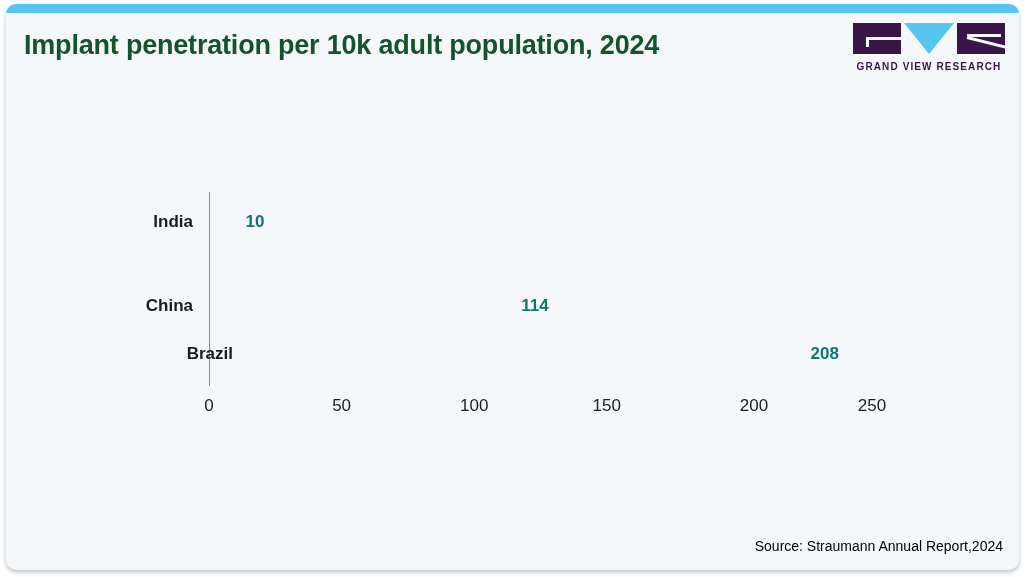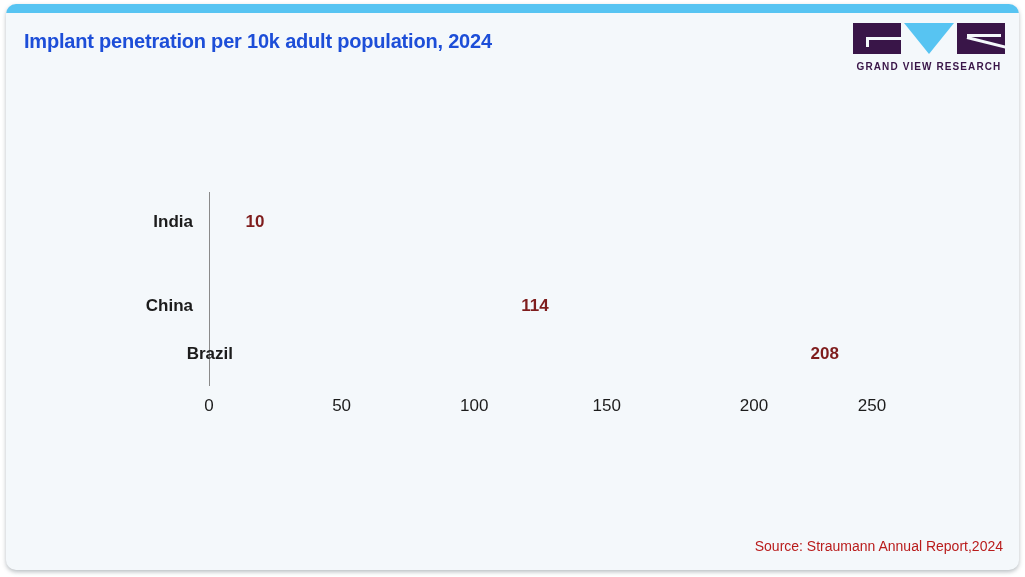--- a/index.html
+++ b/index.html
@@ -32,23 +32,23 @@
     top: 0;
     width: 100%;
     height: 9px;
     background: #57C4F2;
   }
 
   .title {
     position: absolute;
     left: 18px;
     top: 26px;
-    font-size: 20px;
+    font-size: 27px;
     font-weight: bold;
-    color: #1d4ed8;
+    color: #14532d;
     letter-spacing: -0.2px;
     white-space: nowrap;
   }
 
   
   .logo {
     position: absolute;
     right: 14px;
     top: 19px;
     width: 152px;
@@ -160,39 +160,39 @@
     font-size: 17px;
     color: #1c1c1c;
     white-space: nowrap;
     text-align: right;
   }
   .bar-value {
     position: absolute;
     top: 50%;
     transform: translateY(-50%);
     font-size: 17px;
-    color: #7f1d1d;
+    color: #0f766e;
     white-space: nowrap;
   }
 
   .tick {
     position: absolute;
     top: 392px;
     font-size: 17px;
     color: #1c1c1c;
     transform: translateX(-50%);
     white-space: nowrap;
   }
 
   .source {
     position: absolute;
     right: 16px;
     bottom: 16px;
     font-size: 14px;
-    color: #b91c1c;
+    color: #000000;
     white-space: nowrap;
     margin-left: 40px;
   }
 </style>
 </head>
 <body>
 
 <div class="card">
 
   <div class="accent-bar"></div>

